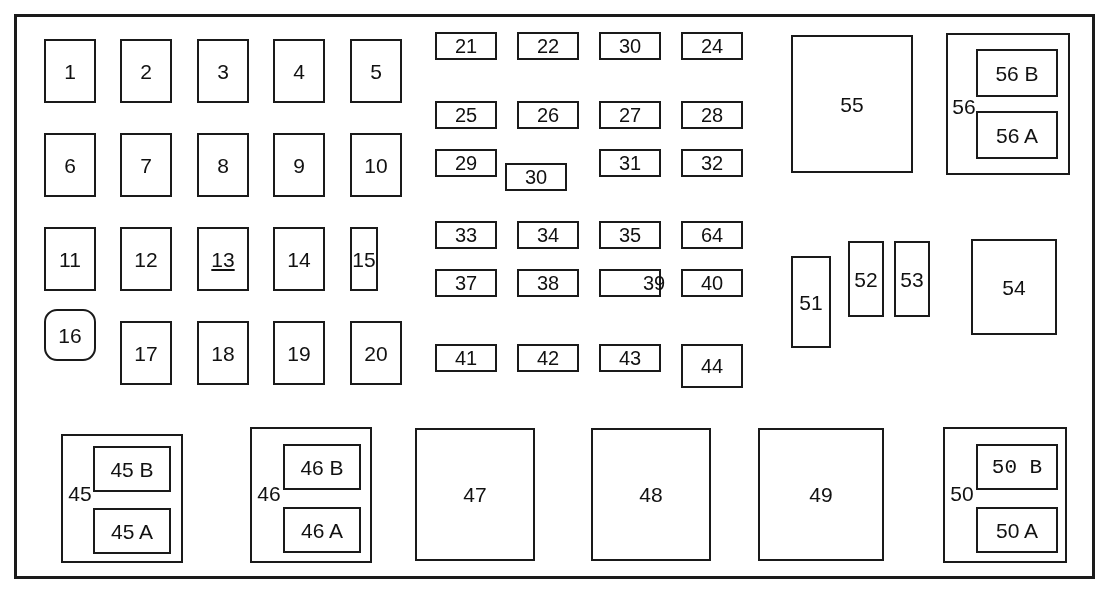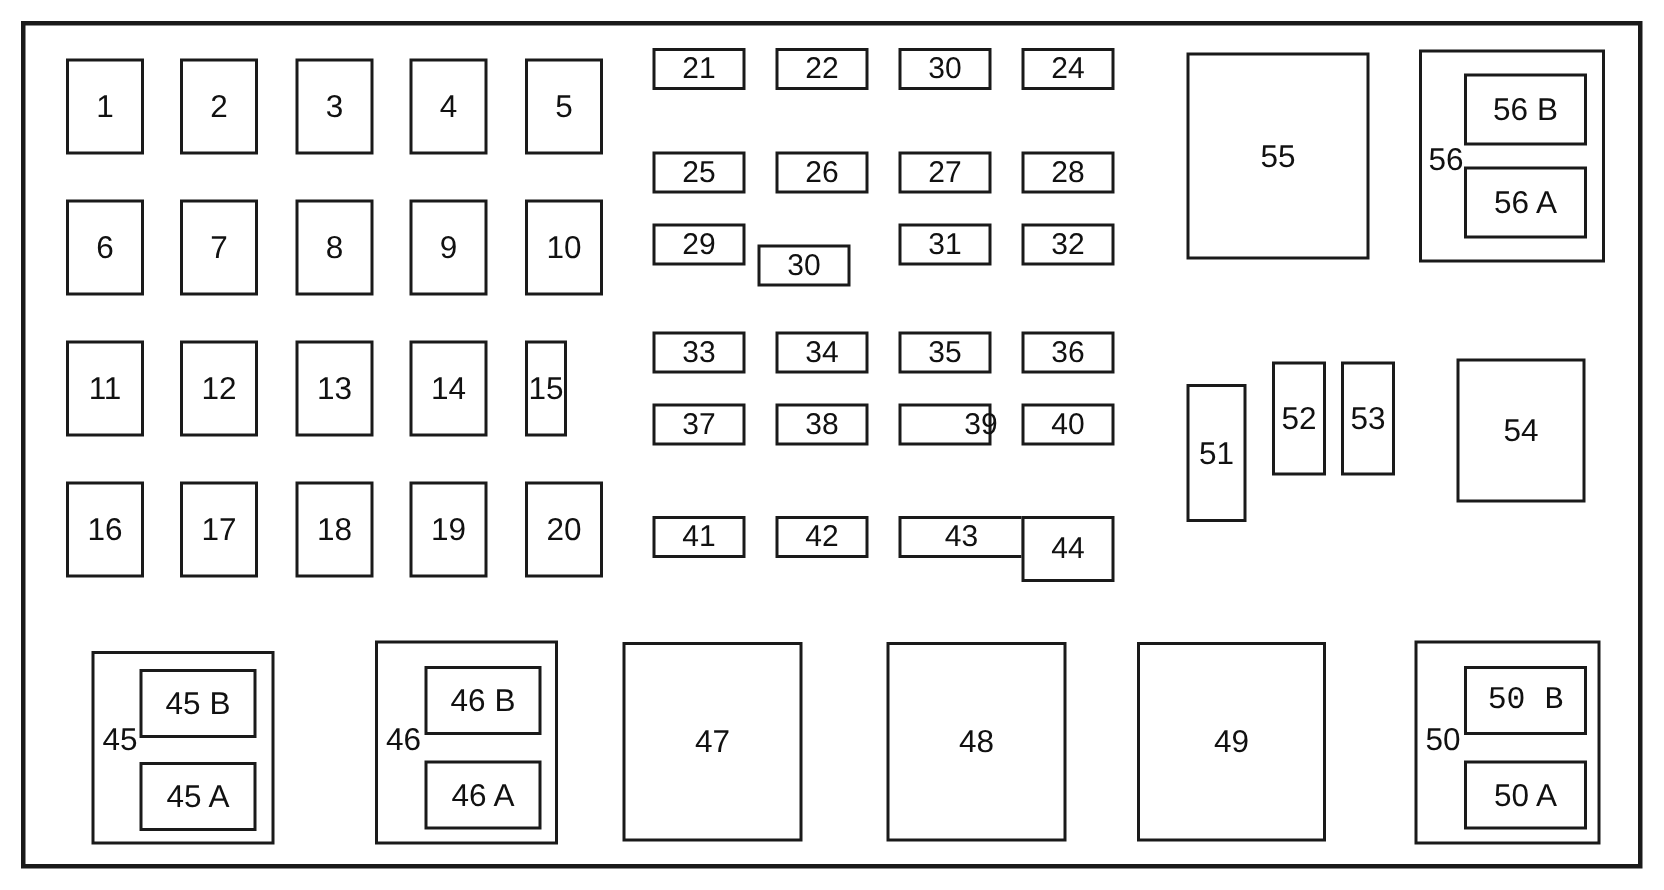--- a/index.html
+++ b/index.html
@@ -67,24 +67,24 @@
         <div class="cell big-fuse" style="left: 180px; top: 22px; width: 52px; height: 64px;">3</div>
         <div class="cell big-fuse" style="left: 256px; top: 22px; width: 52px; height: 64px;">4</div>
         <div class="cell big-fuse" style="left: 333px; top: 22px; width: 52px; height: 64px;">5</div>
         <div class="cell big-fuse" style="left: 27px; top: 116px; width: 52px; height: 64px;">6</div>
         <div class="cell big-fuse" style="left: 103px; top: 116px; width: 52px; height: 64px;">7</div>
         <div class="cell big-fuse" style="left: 180px; top: 116px; width: 52px; height: 64px;">8</div>
         <div class="cell big-fuse" style="left: 256px; top: 116px; width: 52px; height: 64px;">9</div>
         <div class="cell big-fuse" style="left: 333px; top: 116px; width: 52px; height: 64px;">10</div>
         <div class="cell big-fuse" style="left: 27px; top: 210px; width: 52px; height: 64px;">11</div>
         <div class="cell big-fuse" style="left: 103px; top: 210px; width: 52px; height: 64px;">12</div>
-        <div class="cell big-fuse" style="left: 180px; top: 210px; width: 52px; height: 64px;">13</div>
+        <div class="cell big-fuse" style="left: 180px; top: 210px; width: 52px; height: 64px; text-decoration: underline;">13</div>
         <div class="cell big-fuse" style="left: 256px; top: 210px; width: 52px; height: 64px;">14</div>
         <div class="cell big-fuse" style="left: 333px; top: 210px; width: 28px; height: 64px;">15</div>
-        <div class="cell big-fuse" style="left: 27px; top: 304px; width: 52px; height: 64px;">16</div>
+        <div class="cell big-fuse" style="left: 27px; top: 292px; width: 52px; height: 52px; border-radius: 13px;">16</div>
         <div class="cell big-fuse" style="left: 103px; top: 304px; width: 52px; height: 64px;">17</div>
         <div class="cell big-fuse" style="left: 180px; top: 304px; width: 52px; height: 64px;">18</div>
         <div class="cell big-fuse" style="left: 256px; top: 304px; width: 52px; height: 64px;">19</div>
         <div class="cell big-fuse" style="left: 333px; top: 304px; width: 52px; height: 64px;">20</div>
       </div>
     <div id="small-fuses">
         <div class="cell small-fuse" style="left: 418px; top: 15px; width: 62px; height: 28px;">21</div>
         <div class="cell small-fuse" style="left: 500px; top: 15px; width: 62px; height: 28px;">22</div>
         <div class="cell small-fuse" style="left: 582px; top: 15px; width: 62px; height: 28px;">30</div>
         <div class="cell small-fuse" style="left: 664px; top: 15px; width: 62px; height: 28px;">24</div>
@@ -92,28 +92,28 @@
         <div class="cell small-fuse" style="left: 500px; top: 84px; width: 62px; height: 28px;">26</div>
         <div class="cell small-fuse" style="left: 582px; top: 84px; width: 62px; height: 28px;">27</div>
         <div class="cell small-fuse" style="left: 664px; top: 84px; width: 62px; height: 28px;">28</div>
         <div class="cell small-fuse" style="left: 418px; top: 132px; width: 62px; height: 28px;">29</div>
         <div class="cell small-fuse" style="left: 488px; top: 132px; width: 62px; height: 28px; margin-top: 14px;">30</div>
         <div class="cell small-fuse" style="left: 582px; top: 132px; width: 62px; height: 28px;">31</div>
         <div class="cell small-fuse" style="left: 664px; top: 132px; width: 62px; height: 28px;">32</div>
         <div class="cell small-fuse" style="left: 418px; top: 204px; width: 62px; height: 28px;">33</div>
         <div class="cell small-fuse" style="left: 500px; top: 204px; width: 62px; height: 28px;">34</div>
         <div class="cell small-fuse" style="left: 582px; top: 204px; width: 62px; height: 28px;">35</div>
-        <div class="cell small-fuse" style="left: 664px; top: 204px; width: 62px; height: 28px;">36</div>
+        <div class="cell small-fuse" style="left: 664px; top: 204px; width: 62px; height: 28px;">64</div>
         <div class="cell small-fuse" style="left: 418px; top: 252px; width: 62px; height: 28px;">37</div>
         <div class="cell small-fuse" style="left: 500px; top: 252px; width: 62px; height: 28px;">38</div>
         <div class="cell small-fuse" style="left: 582px; top: 252px; width: 62px; height: 28px; padding-left: 48px;">39</div>
         <div class="cell small-fuse" style="left: 664px; top: 252px; width: 62px; height: 28px;">40</div>
         <div class="cell small-fuse" style="left: 418px; top: 327px; width: 62px; height: 28px;">41</div>
         <div class="cell small-fuse" style="left: 500px; top: 327px; width: 62px; height: 28px;">42</div>
-        <div class="cell small-fuse" style="left: 582px; top: 327px; width: 84px; height: 28px;">43</div>
+        <div class="cell small-fuse" style="left: 582px; top: 327px; width: 62px; height: 28px;">43</div>
         <div class="cell small-fuse" style="left: 664px; top: 327px; width: 62px; height: 44px;">44</div>
       </div>
     <div id="relays">
         <div class="cell relay-label" style="left: 774px; top: 18px; width: 122px; height: 138px;">55</div>
         <div class="cell relay-label" style="left: 774px; top: 239px; width: 40px; height: 92px;">51</div>
         <div class="cell relay-label" style="left: 831px; top: 224px; width: 36px; height: 76px;">52</div>
         <div class="cell relay-label" style="left: 877px; top: 224px; width: 36px; height: 76px;">53</div>
         <div class="cell relay-label" style="left: 954px; top: 222px; width: 86px; height: 96px;">54</div>
         <div class="cell relay-label" style="left: 398px; top: 411px; width: 120px; height: 133px;">47</div>
         <div class="cell relay-label" style="left: 574px; top: 411px; width: 120px; height: 133px; text-align: center;">48</div>

